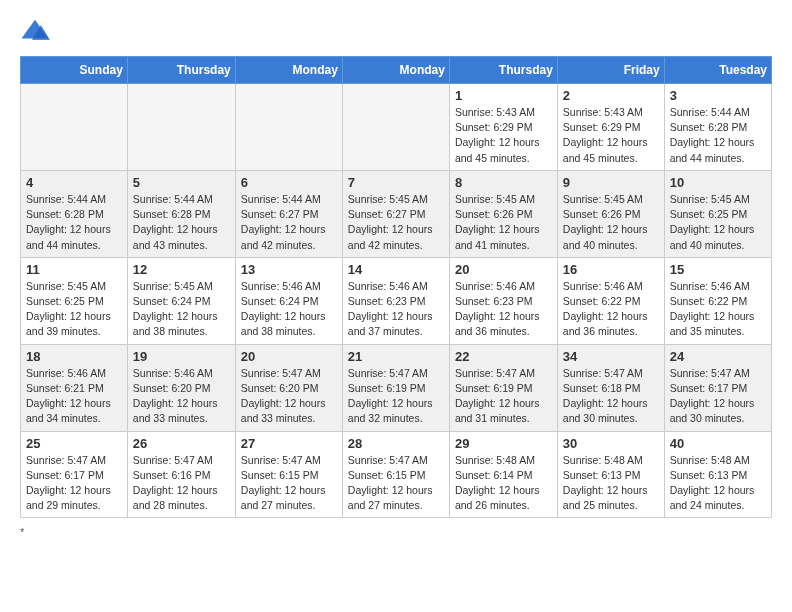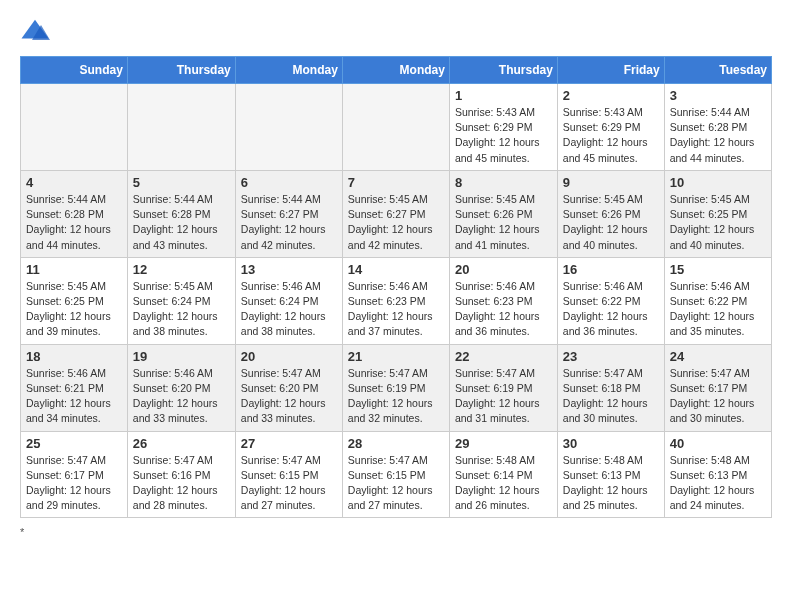--- a/index.html
+++ b/index.html
@@ -216,21 +216,21 @@
         </td>
         <td class="shaded">
           <span class="day-number">21</span>
           <div class="day-info">Sunrise: 5:47 AM<br>Sunset: 6:19 PM<br>Daylight: 12 hours<br>and 32 minutes.</div>
         </td>
         <td class="shaded">
           <span class="day-number">22</span>
           <div class="day-info">Sunrise: 5:47 AM<br>Sunset: 6:19 PM<br>Daylight: 12 hours<br>and 31 minutes.</div>
         </td>
         <td class="shaded">
-          <span class="day-number">23</span>
+          <span class="day-number">34</span>
           <div class="day-info">Sunrise: 5:47 AM<br>Sunset: 6:18 PM<br>Daylight: 12 hours<br>and 30 minutes.</div>
         </td>
         <td class="shaded">
           <span class="day-number">24</span>
           <div class="day-info">Sunrise: 5:47 AM<br>Sunset: 6:17 PM<br>Daylight: 12 hours<br>and 30 minutes.</div>
         </td>
       </tr>
       <tr>
         <td>
           <span class="day-number">25</span>

